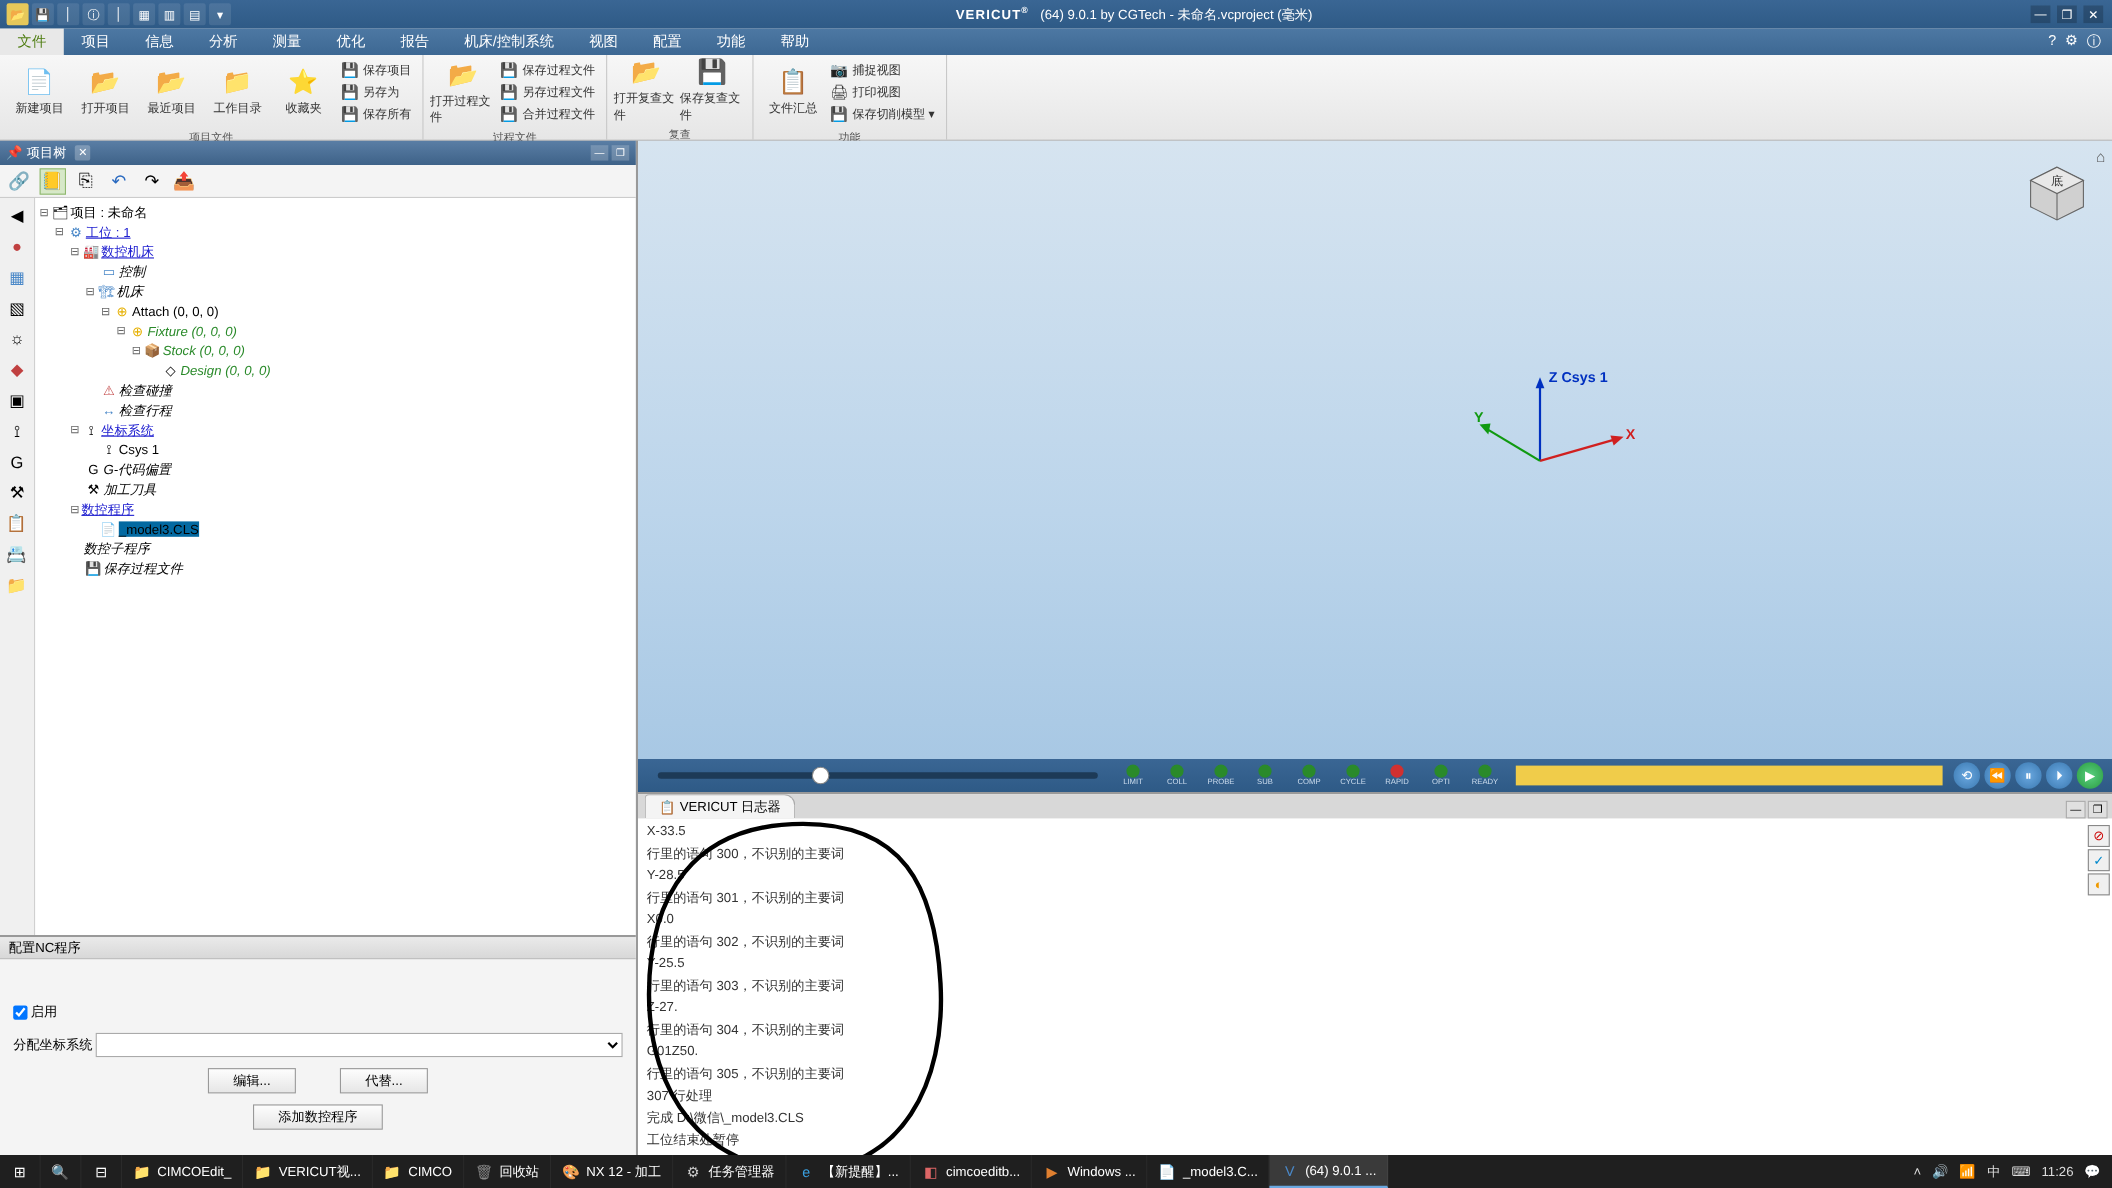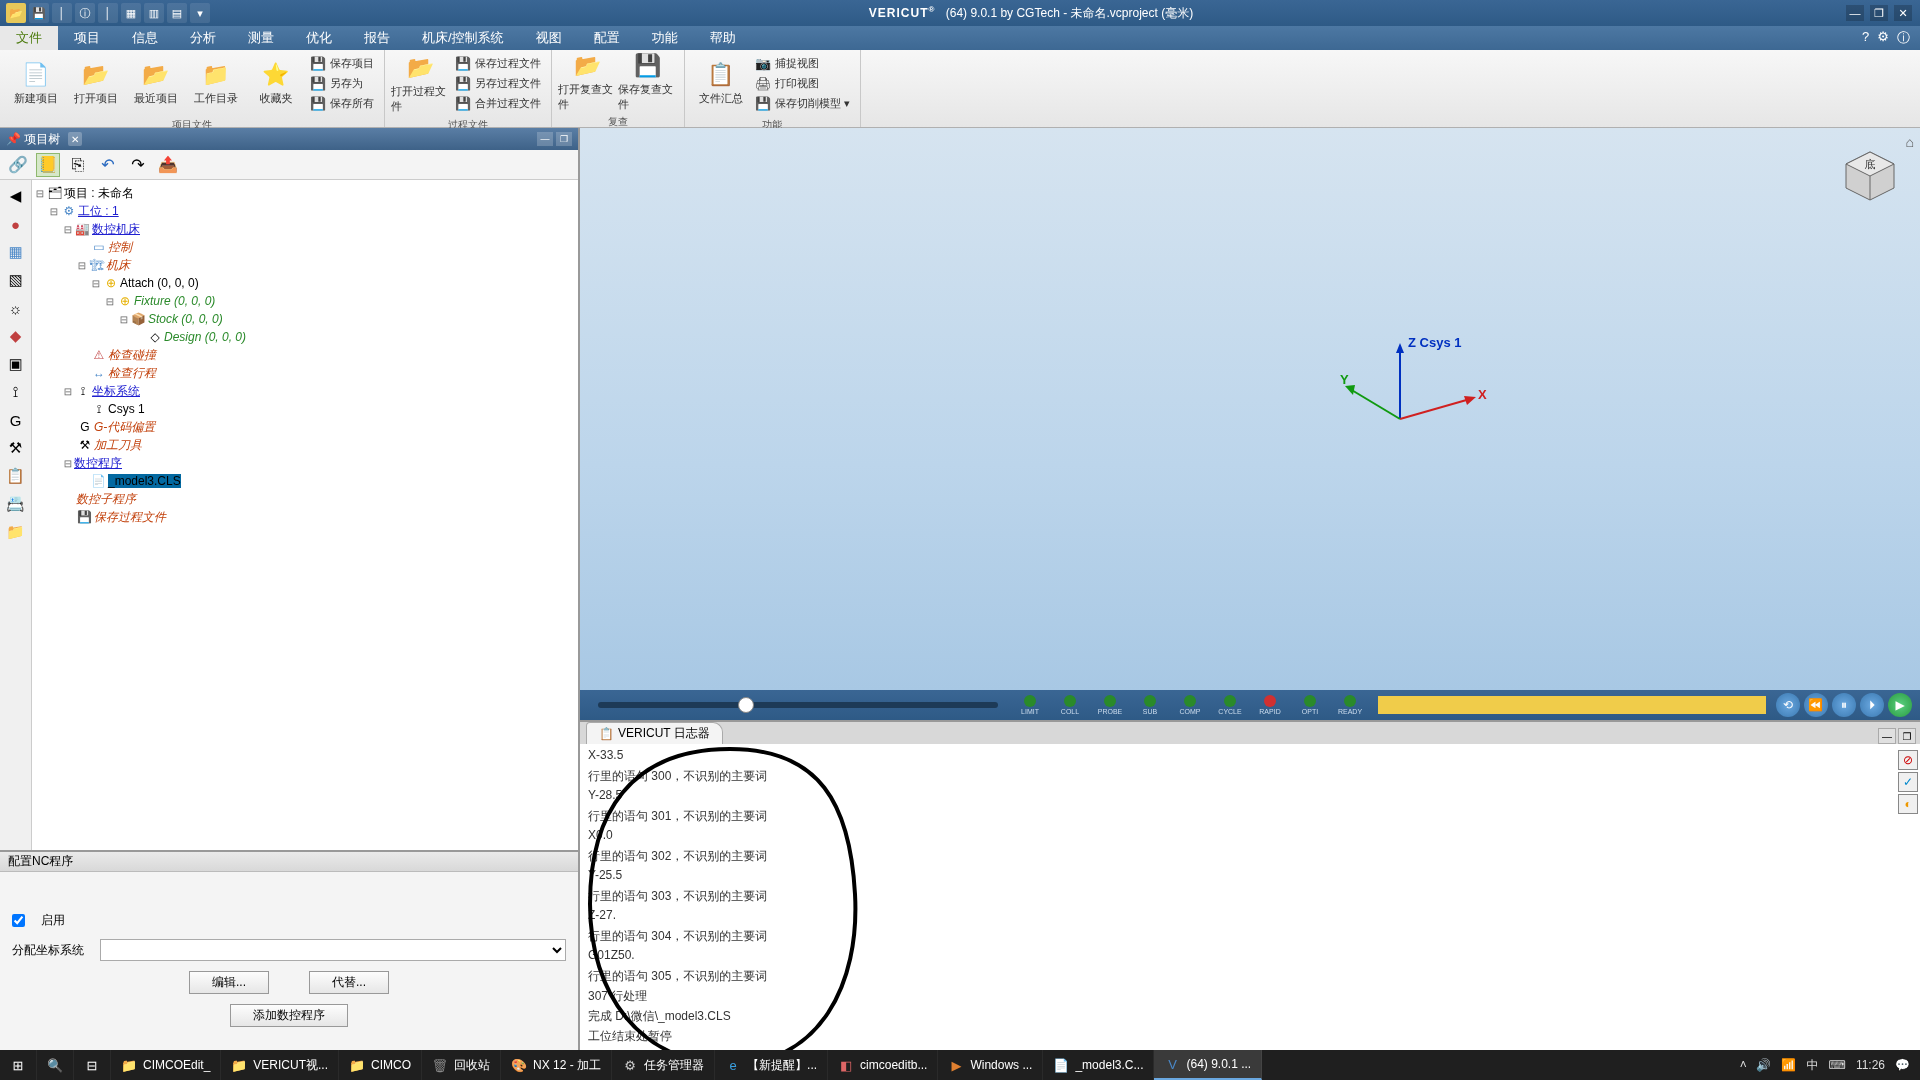--- a/index.html
+++ b/index.html
@@ -50,29 +50,29 @@
 .tree-sidebar-wrapper { flex: 1; display: flex; overflow: hidden; }
 .side-icons { width: 32px; background: #f0f0f0; border-right: 1px solid #ccc; display: flex; flex-direction: column; gap: 4px; padding: 4px 0; align-items: center; }
 .side-icons .si { width: 24px; height: 24px; display: flex; align-items: center; justify-content: center; font-size: 15px; }
 
 .tree-body { flex: 1; background: #fff; overflow: auto; padding: 4px 2px; font-size: 12px; }
 .tree-row { display: flex; align-items: center; height: 18px; white-space: nowrap; }
 .tree-row .exp { width: 12px; display: inline-flex; justify-content: center; color: #666; font-size: 10px; }
 .tree-row .ticon { width: 18px; display: inline-flex; justify-content: center; font-size: 12px; }
 .tree-row .lbl { color: #000; text-align: right; }
 .tree-row .lbl.link { color: #2020d0; text-decoration: underline; }
-.tree-row .lbl.italic { font-style: italic; color: #c2410c; }
+.tree-row .lbl.italic { font-style: italic; color: #000000; }
 .tree-row .lbl.green-i { font-style: italic; color: #2a8a2a; }
 .tree-row .lbl.sel { background: #0369a1; }
 .ind { display: inline-block; }
 
 .config-panel { height: 200px; border-top: 2px solid #999; background: #f4f4f4; display: flex; flex-direction: column; }
 .config-title { height: 20px; background: linear-gradient(#eaeaea, #d8d8d8); border-bottom: 1px solid #bbb; padding: 0 8px; display: flex; align-items: center; font-size: 12px; }
 .config-body { flex: 1; padding: 10px 12px; font-size: 12px; }
-.config-body .row { display: flex; align-items: center; gap: 16px; margin-bottom: 10px; }
+.config-body .row { display: flex; align-items: center; gap: 3px; margin-bottom: 10px; }
 .config-body select { flex: 1; height: 22px; border: 1px solid #aaa; background: #fff; }
 .config-body .btnrow { display: flex; justify-content: center; gap: 40px; margin-top: 6px; }
 .config-body button { padding: 2px 22px; border: 1px solid #999; background: linear-gradient(#fdfdfd, #e6e6e6); font-size: 12px; }
 
 
 .right-section { flex: 1; display: flex; flex-direction: column; }
 .viewport { flex: 1; background: linear-gradient(#d6e4f0 0%, #bcd5eb 60%, #a8c8e4 100%); position: relative; }
 .viewcube { position: absolute; top: 18px; right: 20px; width: 60px; height: 60px; }
 .home-icon { position: absolute; top: 6px; right: 6px; font-size: 14px; color: #555; }
 .axis-gizmo { position: absolute; left: 50%; top: 50%; transform: translate(80px, -80px); }

